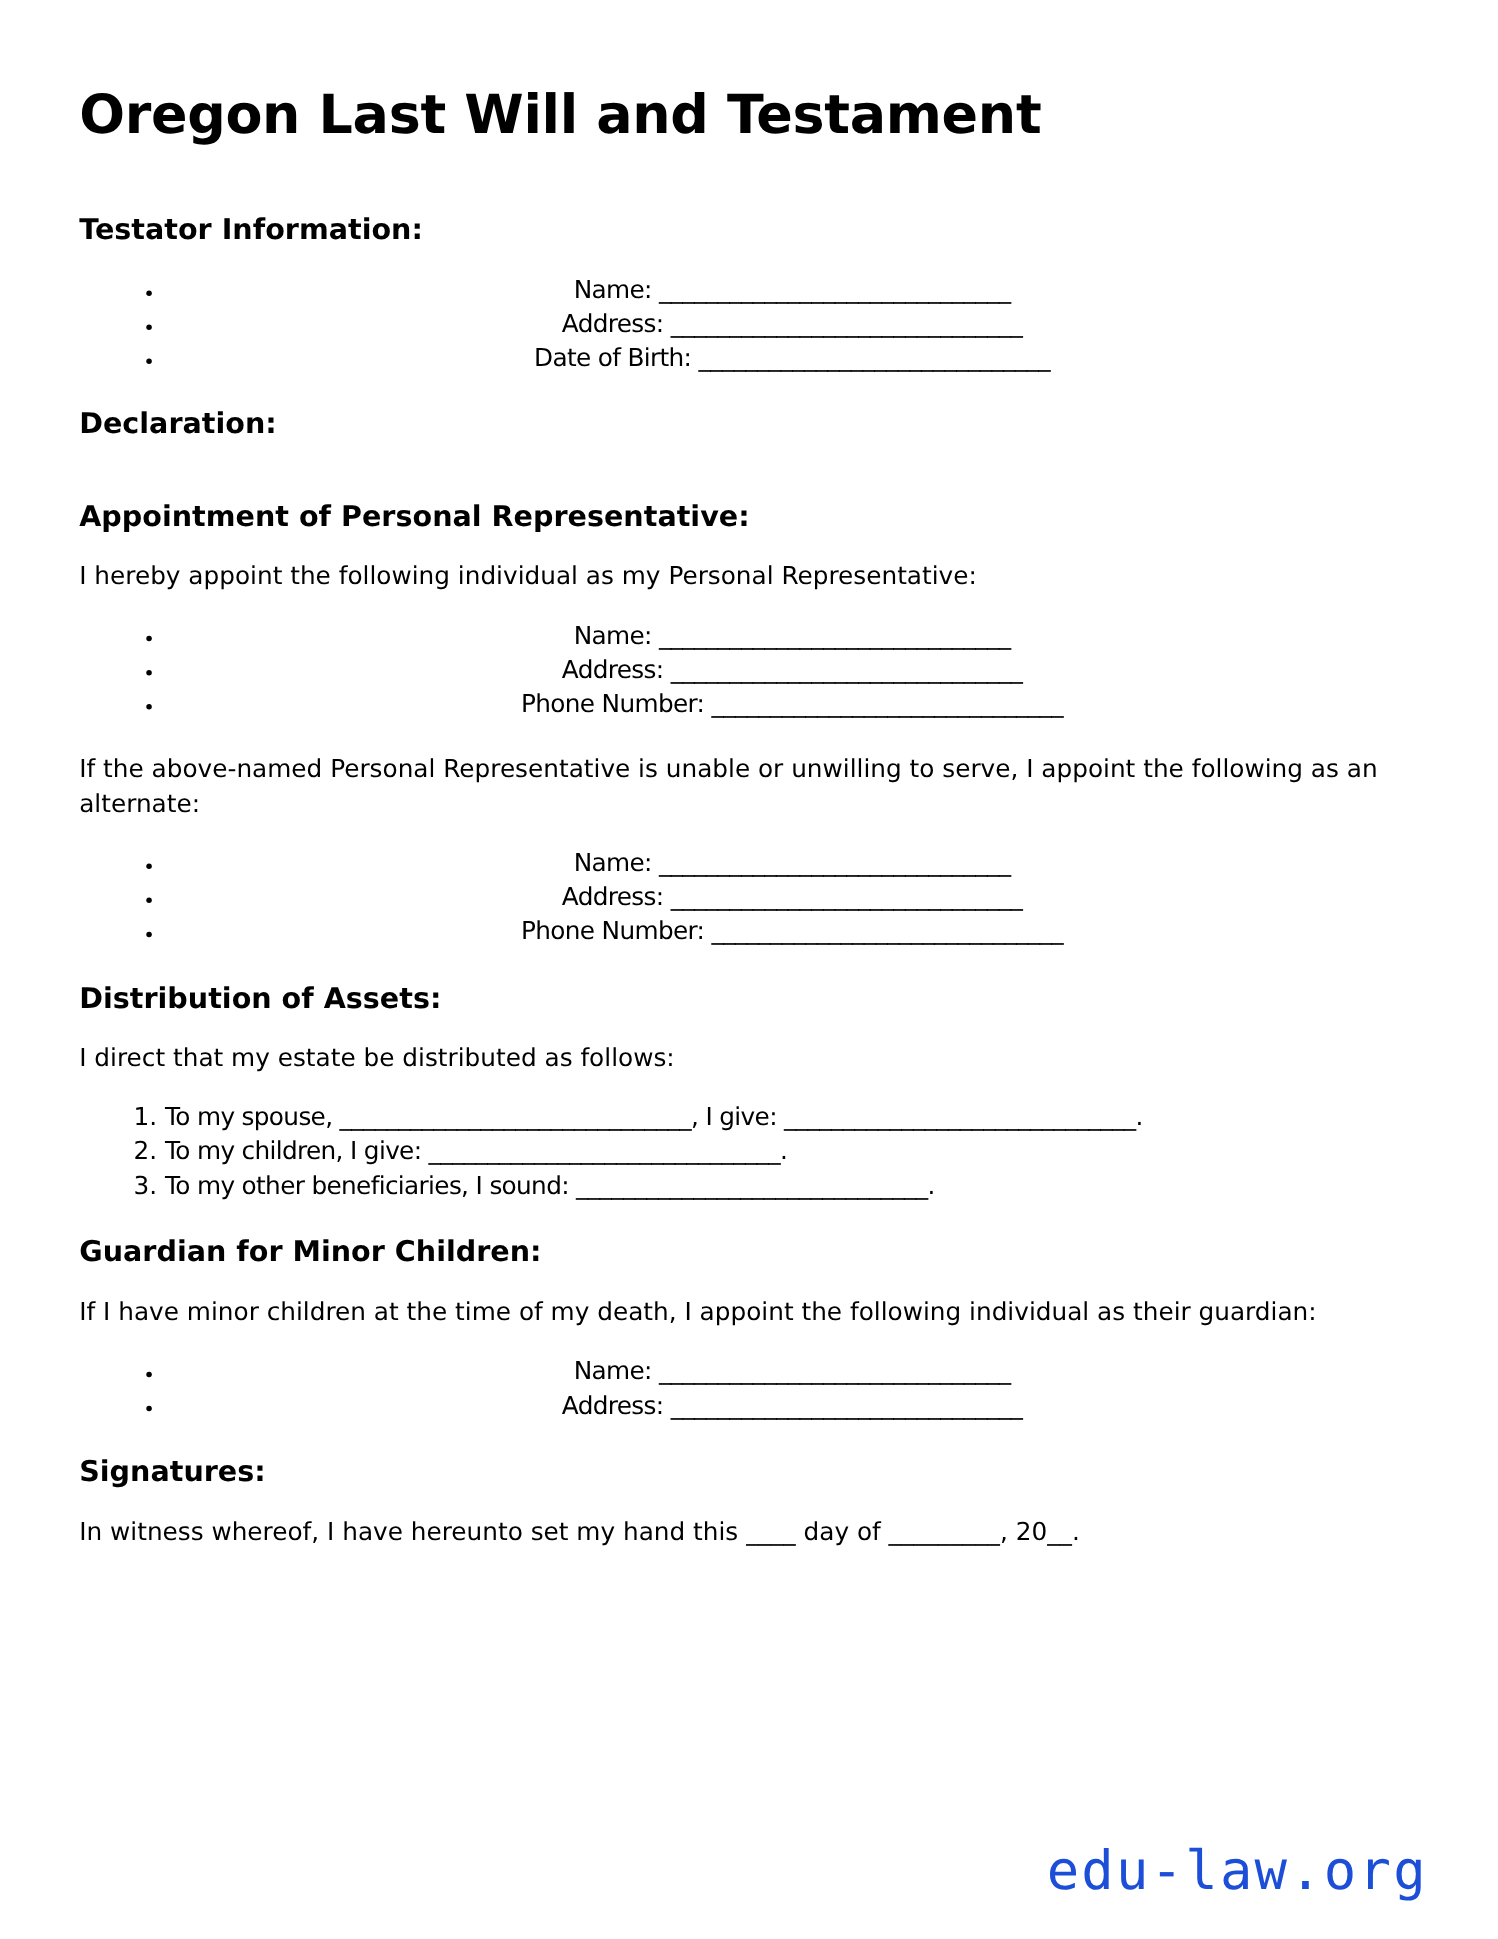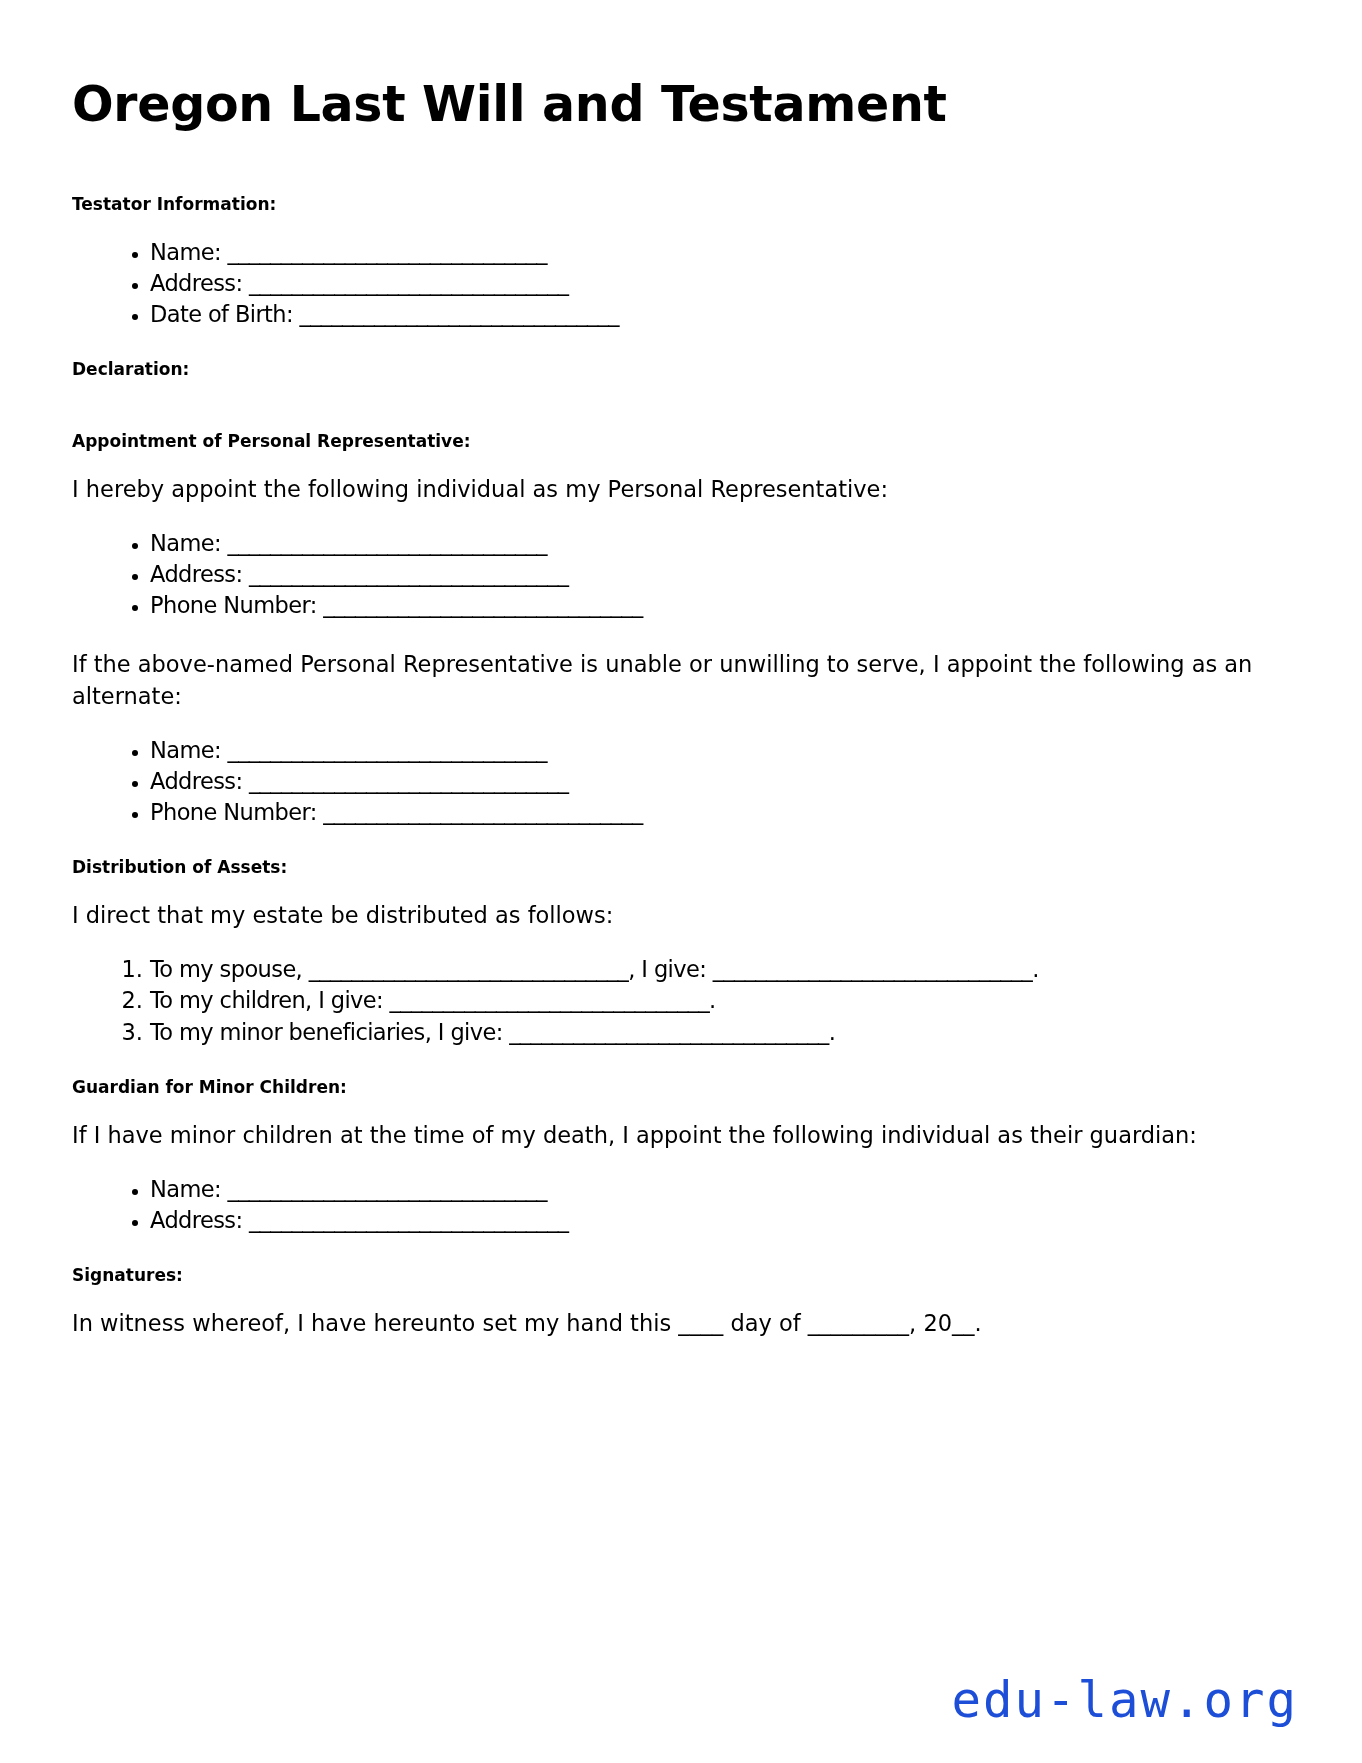--- a/index.html
+++ b/index.html
@@ -32,34 +32,34 @@
   }
   p.para {
     font-size: 22.5px;
     line-height: 1.42;
     margin: 0 0 0 0;
     max-width: 1212px;
   }
   .spacer-md { height: 28px; }
   .spacer-sm { height: 22px; }
   h2.section-head {
-    font-size: 17px;
+    font-size: 26px;
     font-weight: bold;
     line-height: 1.3;
     margin: 0;
   }
   ul.blank-list,
   ol.blank-list {
     margin: 0;
     padding: 0 0 0 78px;
     list-style-position: outside;
     font-size: 22.5px;
     line-height: 1.38;
   }
-  ul.blank-list { list-style-type: disc; }
+  ul.blank-list { list-style-type: disc; text-align: center; }
   ol.blank-list { list-style-type: decimal; }
   ul.blank-list li,
   ol.blank-list li {
     margin: 0;
     padding: 0;
     white-space: nowrap;
   }
   ul.blank-list li::marker { font-size: 0.8em; }
   .blank {
     letter-spacing: -0.6px;
@@ -136,21 +136,21 @@
 
   <div class="spacer-sm"></div>
 
   <p class="para">I direct that my estate be distributed as follows:</p>
 
   <div class="spacer-sm"></div>
 
   <ol class="blank-list">
     <li><span class="blank">To my spouse, ______________________________, I give: ______________________________.</span></li>
     <li><span class="blank">To my children, I give: ______________________________.</span></li>
-    <li><span class="blank">To my minor beneficiaries, I give: ______________________________.</span></li>
+    <li><span class="blank">To my other beneficiaries, I sound: ______________________________.</span></li>
   </ol>
 
   <div class="spacer-md"></div>
 
   <h2 class="section-head">Guardian for Minor Children:</h2>
 
   <div class="spacer-sm"></div>
 
   <p class="para">If I have minor children at the time of my death, I appoint the following individual as their guardian:</p>
 

